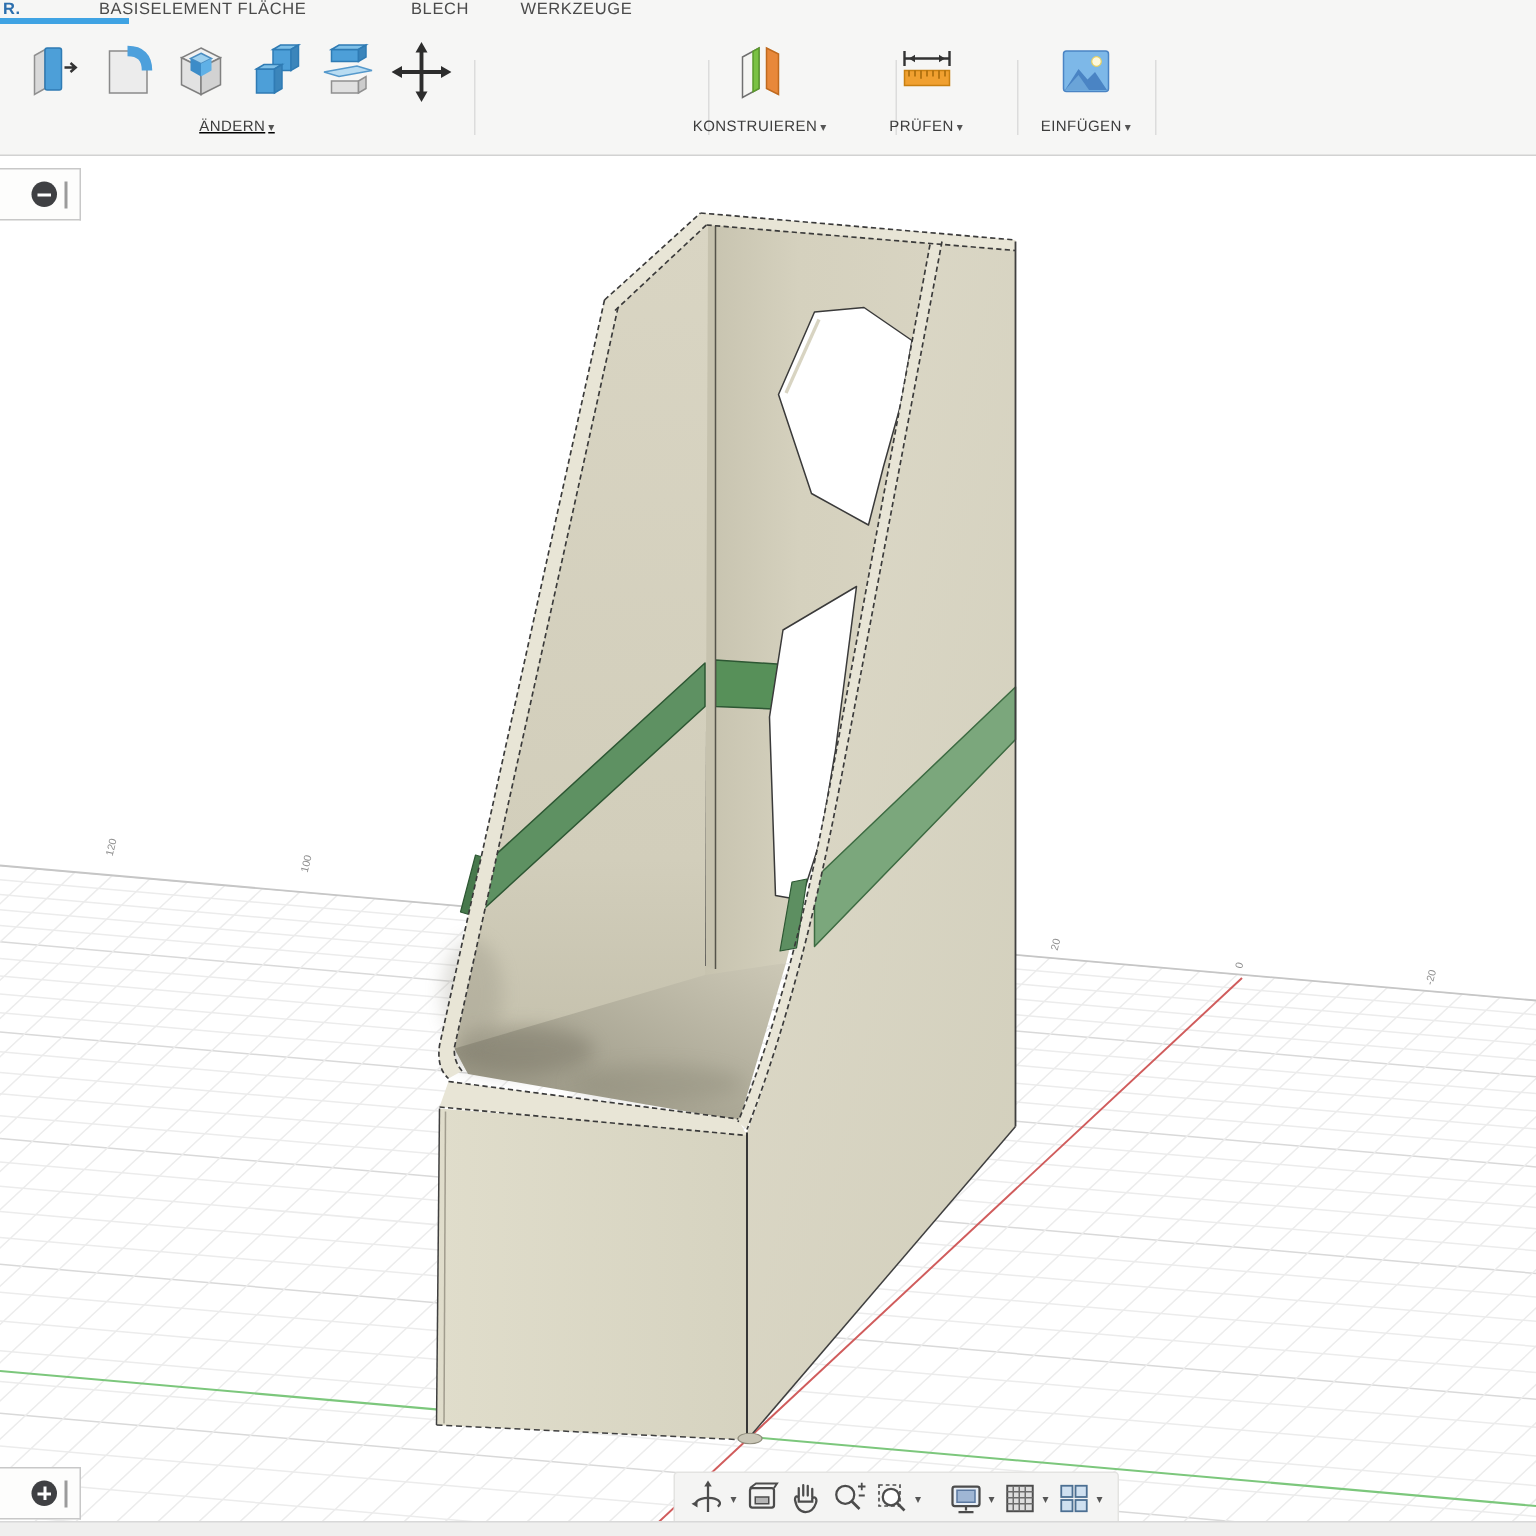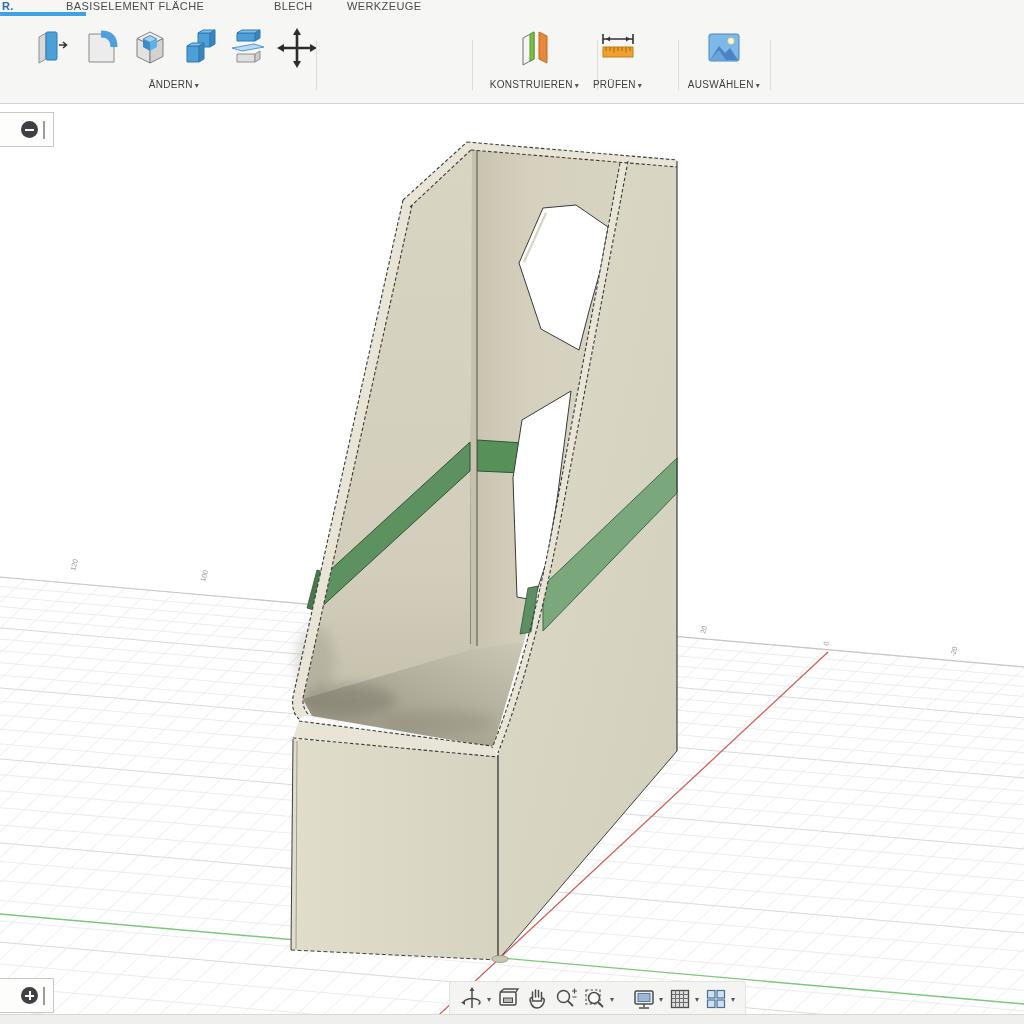--- a/index.html
+++ b/index.html
@@ -43,21 +43,21 @@
 
   <div class="topbar">
     <div class="tabs-row">
       <span class="tab active" style="left:2px;">R.</span>
       <span class="tab" style="left:66px;text-align:center;">BASISELEMENT FLÄCHE</span>
       <span class="tab" style="left:274px;">BLECH</span>
       <span class="tab" style="left:347px;">WERKZEUGE</span>
       <div class="tab-underline"></div>
     </div>
 
-    <div class="tool-group" style="left:16px;width:316px;">
+    <div class="tool-group" style="left:0;width:316px;text-decoration:underline;">
       <div class="tg-icons" style="gap:9px;">
         <svg width="40" height="48" viewBox="0 0 40 48">
           <path d="M7 13 L14 9 L14 35 L7 39 Z" fill="#d9d9d9" stroke="#909090"></path>
           <rect x="14" y="8" width="11" height="28" rx="1.5" fill="#4d9fd8" stroke="#2f7bb4"></rect>
           <path d="M27 21 L34 21 M31 18 L34.5 21 L31 24" fill="none" stroke="#333" stroke-width="1.6"></path>
         </svg>
         <svg width="40" height="48" viewBox="0 0 40 48">
           <path d="M8 10 L20 10 Q33 10 33 23 L33 38 L8 38 Z" fill="#ececec" stroke="#8a8a8a"></path>
           <path d="M20 10 Q33 10 33 23" fill="none" stroke="#4da0dc" stroke-width="7"></path>
         </svg>
@@ -92,21 +92,21 @@
           <path d="M0 24 L7 20 L7 28 Z" fill="#2d2d2d"></path>
           <path d="M40 24 L33 20 L33 28 Z" fill="#2d2d2d"></path>
         </svg>
       </div>
       <div class="tg-label"><span>ÄNDERN</span><span class="caret">▾</span></div>
     </div>
     <div class="vsep" style="left:316px;"></div>
 
     <div class="vsep" style="left:472px;"></div>
 
-    <div class="tool-group" style="left:472px;width:125px;">
+    <div class="tool-group" style="left:444px;width:125px;">
       <div class="tg-icons">
         <svg width="44" height="50" viewBox="0 0 44 50">
           <path d="M10 15 L21 9 L21 36 L10 42 Z" fill="#f5f5f2" stroke="#707070"></path>
           <path d="M17 11.2 L21 9 L21 36 L17 38.2 Z" fill="#7ac143" stroke="#5a9a2a"></path>
           <path d="M26 9 L34 13 L34 40 L26 36 Z" fill="#e8883a" stroke="#c06a1e"></path>
         </svg>
       </div>
       <div class="tg-label"><span>KONSTRUIEREN</span><span class="caret">▾</span></div>
     </div>
     <div class="vsep" style="left:597px;"></div>
@@ -126,21 +126,21 @@
 
     <div class="tool-group" style="left:678px;width:92px;">
       <div class="tg-icons">
         <svg width="42" height="44" viewBox="0 0 42 44">
           <rect x="6" y="8" width="30" height="27" rx="2" fill="#7db8e8" stroke="#4a84c4"></rect>
           <circle cx="28" cy="15" r="3.2" fill="#fdf8dc" stroke="#e8d060" stroke-width=".8"></circle>
           <path d="M7 34 L16 20 L22 27 L27 22 L35 34 Z" fill="#4a84c4"></path>
           <path d="M7 34 L16 24 L23 34 Z" fill="#6aa4d8"></path>
         </svg>
       </div>
-      <div class="tg-label"><span>AUSWÄHLEN</span><span class="caret">▾</span></div>
+      <div class="tg-label"><span>EINFÜGEN</span><span class="caret">▾</span></div>
     </div>
     <div class="vsep" style="left:770px;"></div>
 
   </div>
 
   <div class="viewport">
     <svg class="vp-svg" width="1024" height="910" viewBox="0 104 1024 910">
       <defs>
         <clipPath id="gridClip">
             <path d="M0 577 L1024 667 L1024 1014 L0 1014 Z"></path>

